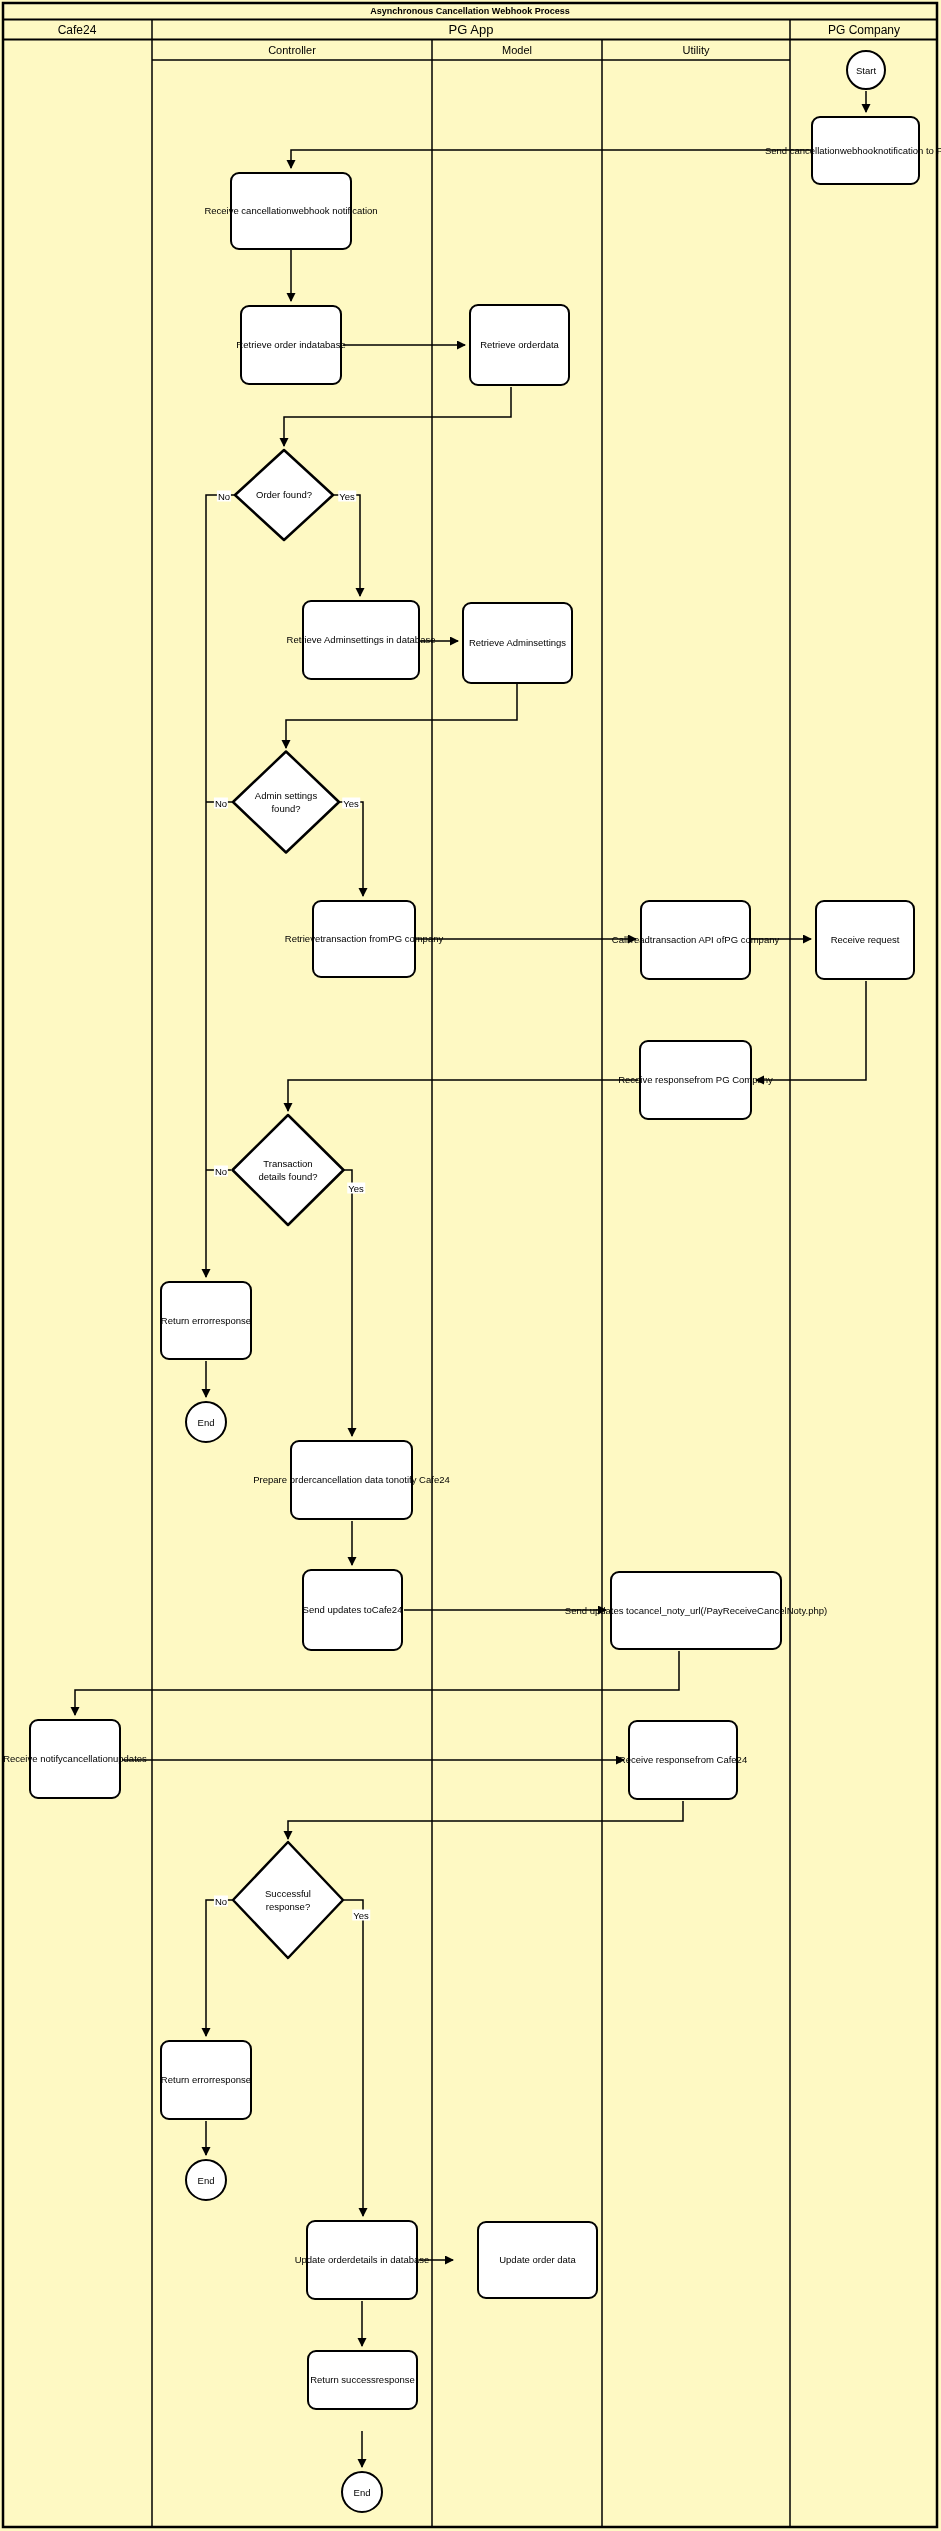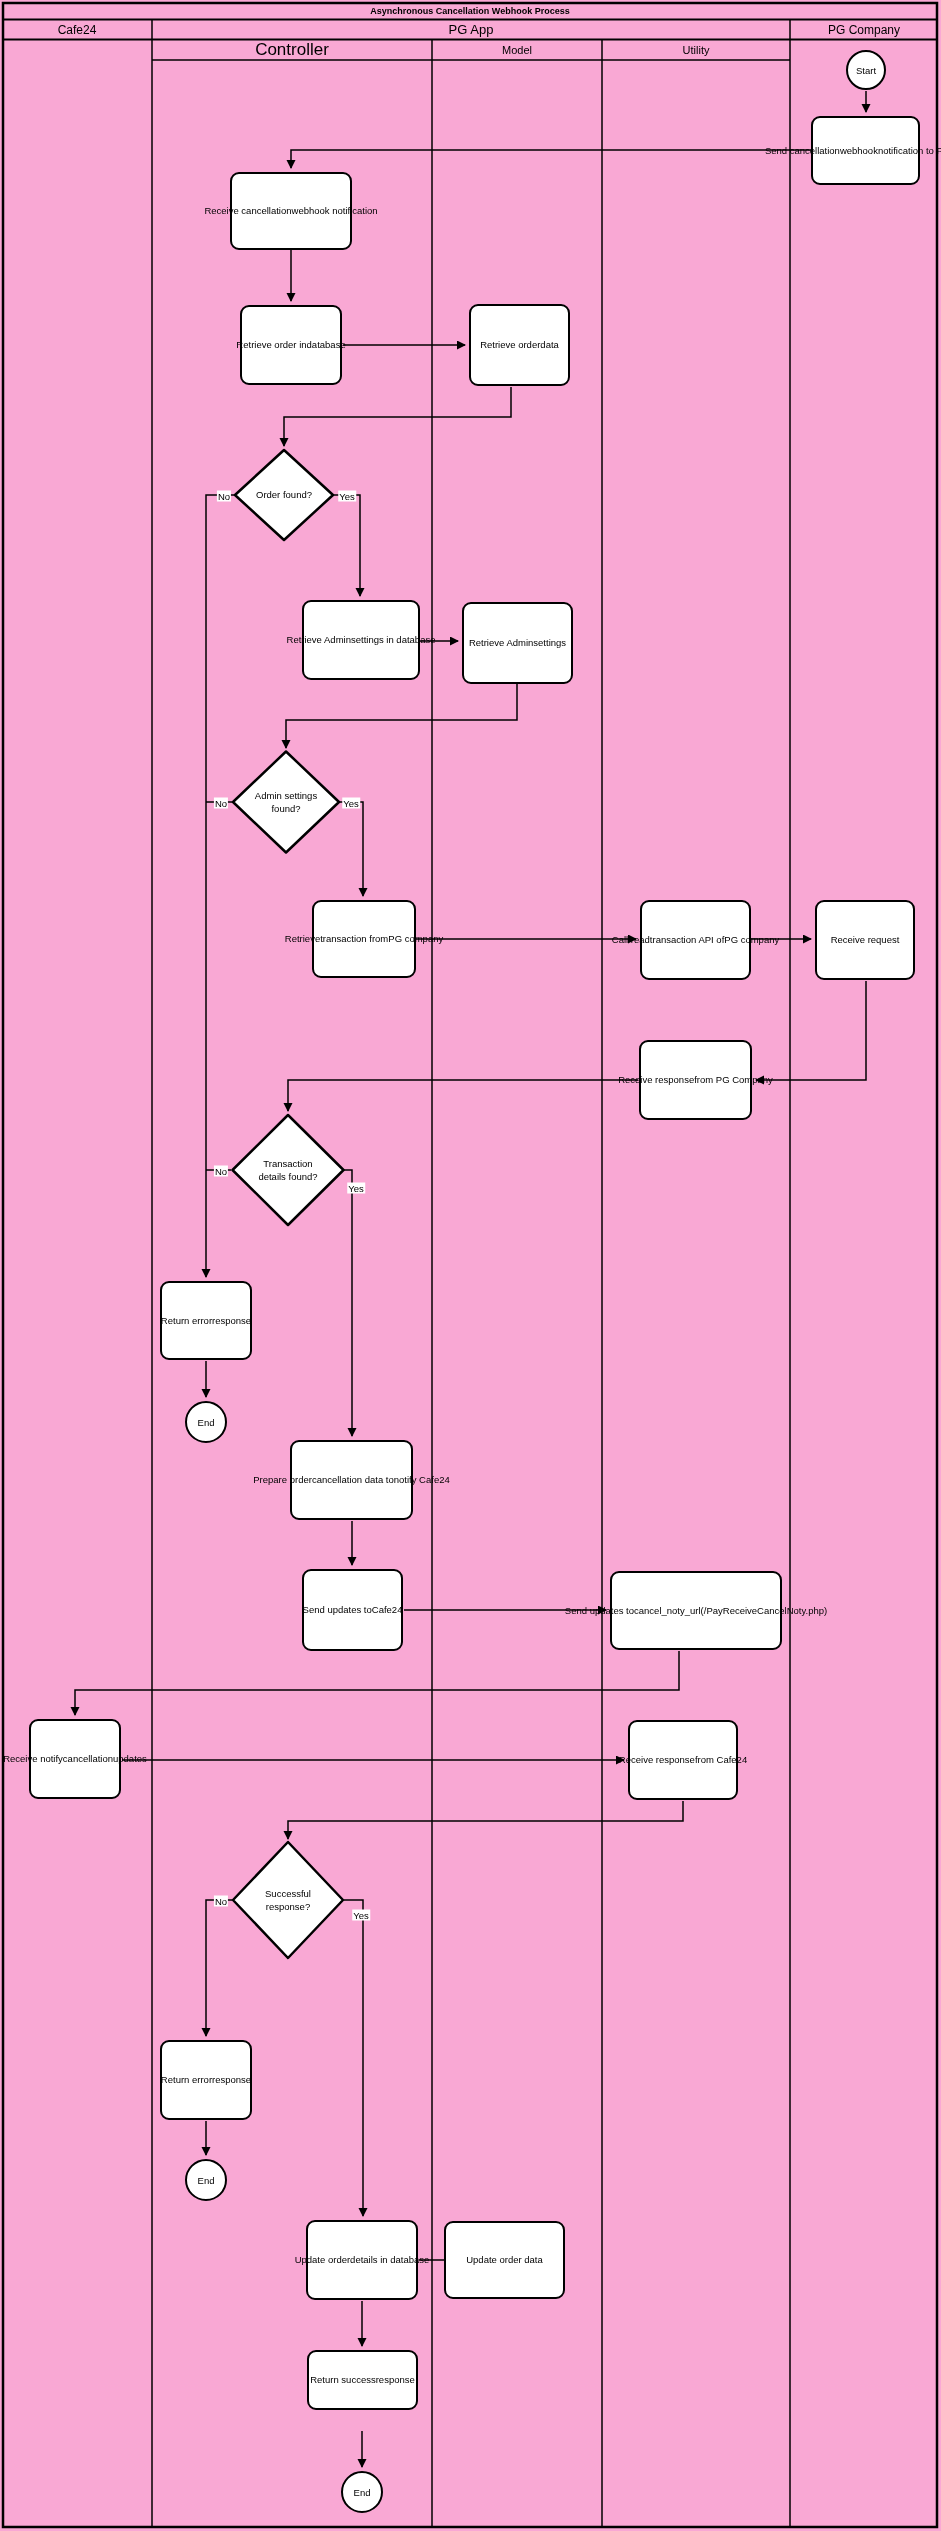--- a/index.html
+++ b/index.html
@@ -1,42 +1,42 @@
 <!DOCTYPE html>
 <html><head>
 <meta charset="utf-8">
 <style>
   html, body { margin: 0; padding: 0; background: #ffffff; }
   body { font-family: "Liberation Sans", "DejaVu Sans", sans-serif; color: #000; }
   .canvas {
     position: relative;
     width: 941px;
     height: 2531px;
-    background: #f9a8d4;
+    background: #fef9c3;
     overflow: hidden;
   }
   .canvas svg.layer {
     position: absolute;
     left: 0; top: 0;
     width: 941px; height: 2531px;
   }
   .hdr {
     position: absolute;
     display: flex;
     align-items: center;
     justify-content: center;
     text-align: center;
     box-sizing: border-box;
     white-space: nowrap;
   }
   .title-bar { left: 2px; top: 2px; width: 936px; height: 17px; font-size: 9px; font-weight: bold; }
   .hdr-cafe24    { left: 2px;   top: 20px; width: 150px; height: 19px; font-size: 12px; }
   .hdr-pgapp     { left: 152px; top: 20px; width: 638px; height: 19px; font-size: 13px; }
   .hdr-pgcompany { left: 790px; top: 20px; width: 148px; height: 19px; font-size: 12px; }
-  .hdr-controller{ left: 152px; top: 40px; width: 280px; height: 19px; font-size: 17px; }
+  .hdr-controller{ left: 152px; top: 40px; width: 280px; height: 19px; font-size: 11px; }
   .hdr-model     { left: 432px; top: 40px; width: 170px; height: 19px; font-size: 11px; }
   .hdr-utility   { left: 602px; top: 40px; width: 188px; height: 19px; font-size: 11px; }
 
   .node {
     position: absolute;
     box-sizing: border-box;
     border: 2px solid #000;
     border-radius: 9px;
     background: #fff;
     display: flex;
@@ -238,21 +238,21 @@
         <div>Return error</div>
         <div>response</div>
       </div>
       <div class="terminal" style="left: 185px; top: 2159px; width: 42px; height: 42px;">
         <div>End</div>
       </div>
       <div class="node" style="left: 306px; top: 2220px; width: 112px; height: 80px;">
         <div>Update order</div>
         <div>details in database</div>
       </div>
-      <div class="node" style="left: 444px; top: 2221px; width: 121px; height: 78px;">
+      <div class="node" style="left: 477px; top: 2221px; width: 121px; height: 78px;">
         <div>Update order data</div>
       </div>
       <div class="node" style="left: 307px; top: 2350px; width: 111px; height: 60px;">
         <div>Return success</div>
         <div>response</div>
       </div>
       <div class="terminal" style="left: 341px; top: 2471px; width: 42px; height: 42px;">
         <div>End</div>
       </div>
       <span class="edge-label" style="left: 224px; top: 496px;">No</span>

